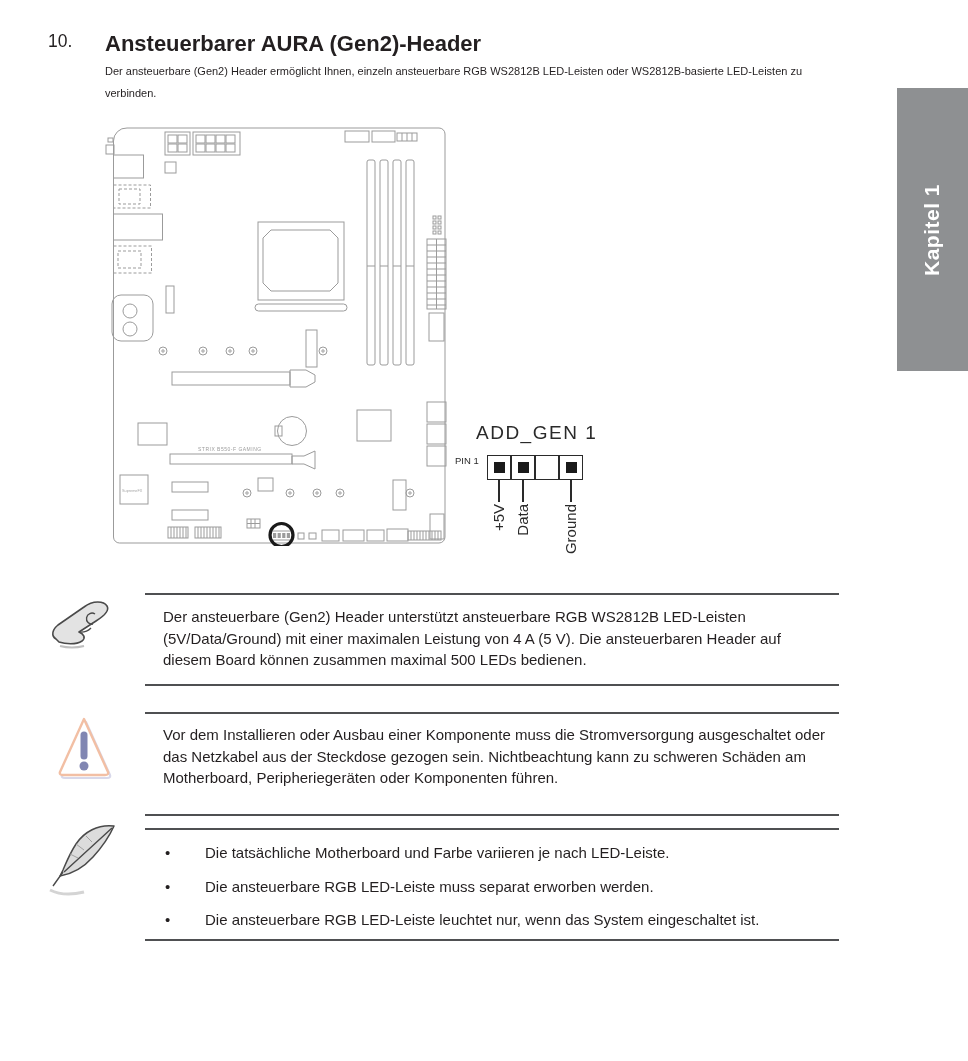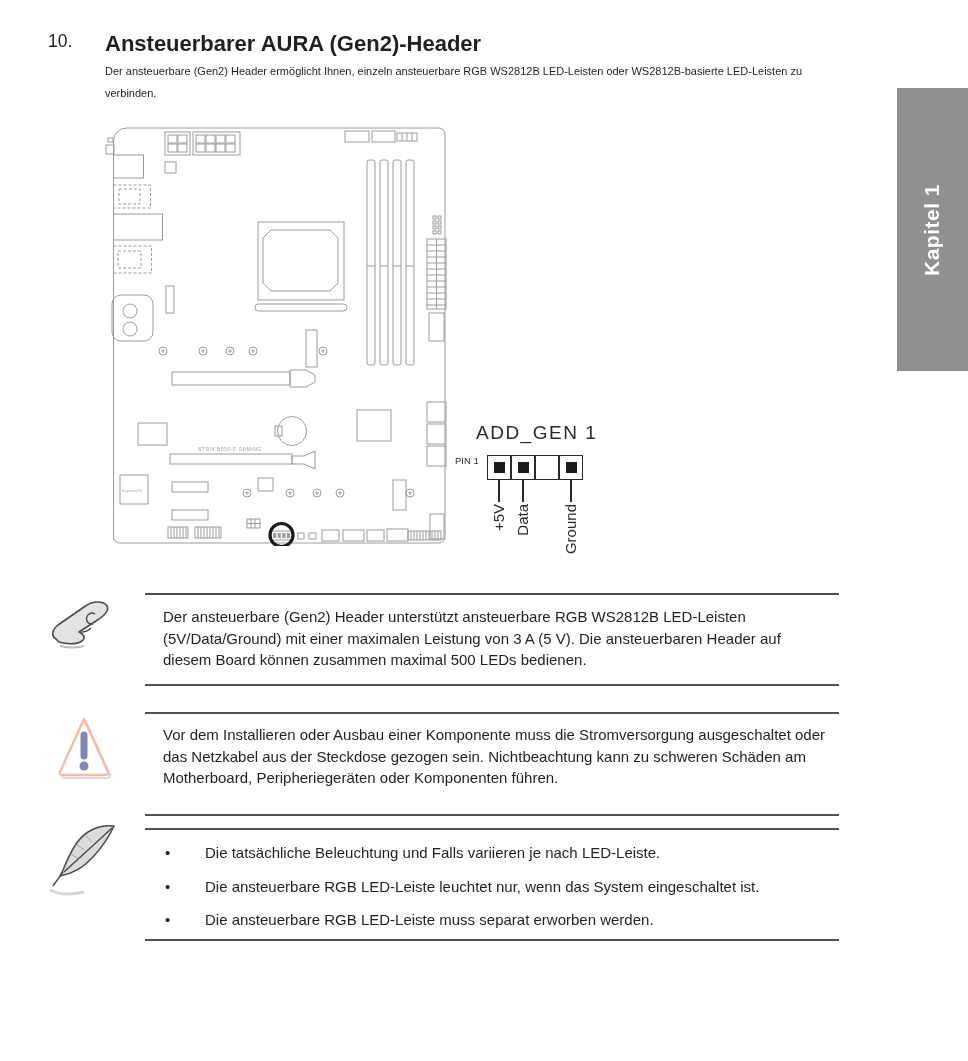--- a/index.html
+++ b/index.html
@@ -218,38 +218,38 @@
   <span class="pin-label" style="left:59px">Data</span>
   <span class="pin-label" style="left:107px">Ground</span>
 </div>
 
 <svg class="note-icon icon-hand" width="68" height="55" viewBox="0 0 68 55">
   <path d="M12,51 q12,3 24,0" stroke="#bfbfbf" stroke-width="2" fill="none"></path>
   <path d="M8,44 C3,41 4,35 10,30 L36,12 C45,5 56,6 59,11 C62,16 56,21 48,26 L31,37 C36,39 38,43 34,46 C28,50 17,49 11,47 Z" fill="#e3e3e3" stroke="#4a4a4a" stroke-width="1.6" stroke-linejoin="round"></path>
   <path d="M47,19 a5.5,5.5 0 1 0 -2,10 M31,37 q7,1 12,-4" fill="none" stroke="#4a4a4a" stroke-width="1.4"></path>
 </svg>
 <div class="note note-1">
-  <p>Der ansteuerbare (Gen2) Header unterstützt ansteuerbare RGB WS2812B LED-Leisten (5V/Data/Ground) mit einer maximalen Leistung von 3 A (5 V). Die ansteuerbaren Header auf diesem Board können zusammen maximal 500 LEDs bedienen.</p>
+  <p>Der ansteuerbare (Gen2) Header unterstützt ansteuerbare RGB WS2812B LED-Leisten (5V/Data/Ground) mit einer maximalen Leistung von 4 A (5 V). Die ansteuerbaren Header auf diesem Board können zusammen maximal 500 LEDs bedienen.</p>
 </div>
 
 <svg class="note-icon icon-warn" width="58" height="82" viewBox="0 0 58 82">
   <path d="M30,10 L54,63 Q55,66 51,66 L9,66 Q5,66 6,63 Z" fill="none" stroke="#d8d8ea" stroke-width="2.2" stroke-linejoin="round"></path>
   <path d="M28,7 L52,60 Q53,63 49,63 L7,63 Q3,63 4,60 Z" fill="#ffffff" stroke="#f2bfa4" stroke-width="2.4" stroke-linejoin="round"></path>
   <path d="M28,23 L28,44" stroke="#8186b2" stroke-width="7" stroke-linecap="round"></path>
   <circle cx="28" cy="54" r="4.5" fill="#8186b2"></circle>
 </svg>
 <div class="note note-2">
   <p>Vor dem Installieren oder Ausbau einer Komponente muss die Stromversorgung ausgeschaltet oder das Netzkabel aus der Steckdose gezogen sein. Nichtbeachtung kann zu schweren Schäden am Motherboard, Peripheriegeräten oder Komponenten führen.</p>
 </div>
 
 <svg class="note-icon icon-quill" width="75" height="78" viewBox="0 0 75 78">
   <path d="M4,70 Q18,77 38,72" stroke="#c9c9c9" stroke-width="3" fill="none" opacity="0.8"></path>
   <path d="M68,6 C52,4 38,12 30,24 C24,33 20,43 17,50 L14,56 C26,54 38,47 47,37 C57,26 64,15 68,6 Z" fill="#dcdcdc" stroke="#4a4a4a" stroke-width="1.5" stroke-linejoin="round"></path>
   <path d="M66,8 L18,52 M17,52 L7,66" fill="none" stroke="#4a4a4a" stroke-width="1.4"></path>
   <path d="M40,16 L46,22 M30,24 L38,30 M24,34 L32,38" stroke="#9a9a9a" stroke-width="0.9"></path>
 </svg>
 <div class="note note-3">
   <ul>
-    <li><span>Die tatsächliche Beleuchtung und Falls variieren je nach LED-Leiste.</span></li>
+    <li><span>Die tatsächliche Motherboard und Farbe variieren je nach LED-Leiste.</span></li>
+    <li><span>Die ansteuerbare RGB LED-Leiste muss separat erworben werden.</span></li>
     <li><span>Die ansteuerbare RGB LED-Leiste leuchtet nur, wenn das System eingeschaltet ist.</span></li>
-    <li><span>Die ansteuerbare RGB LED-Leiste muss separat erworben werden.</span></li>
   </ul>
 </div>
 
 </body></html>

